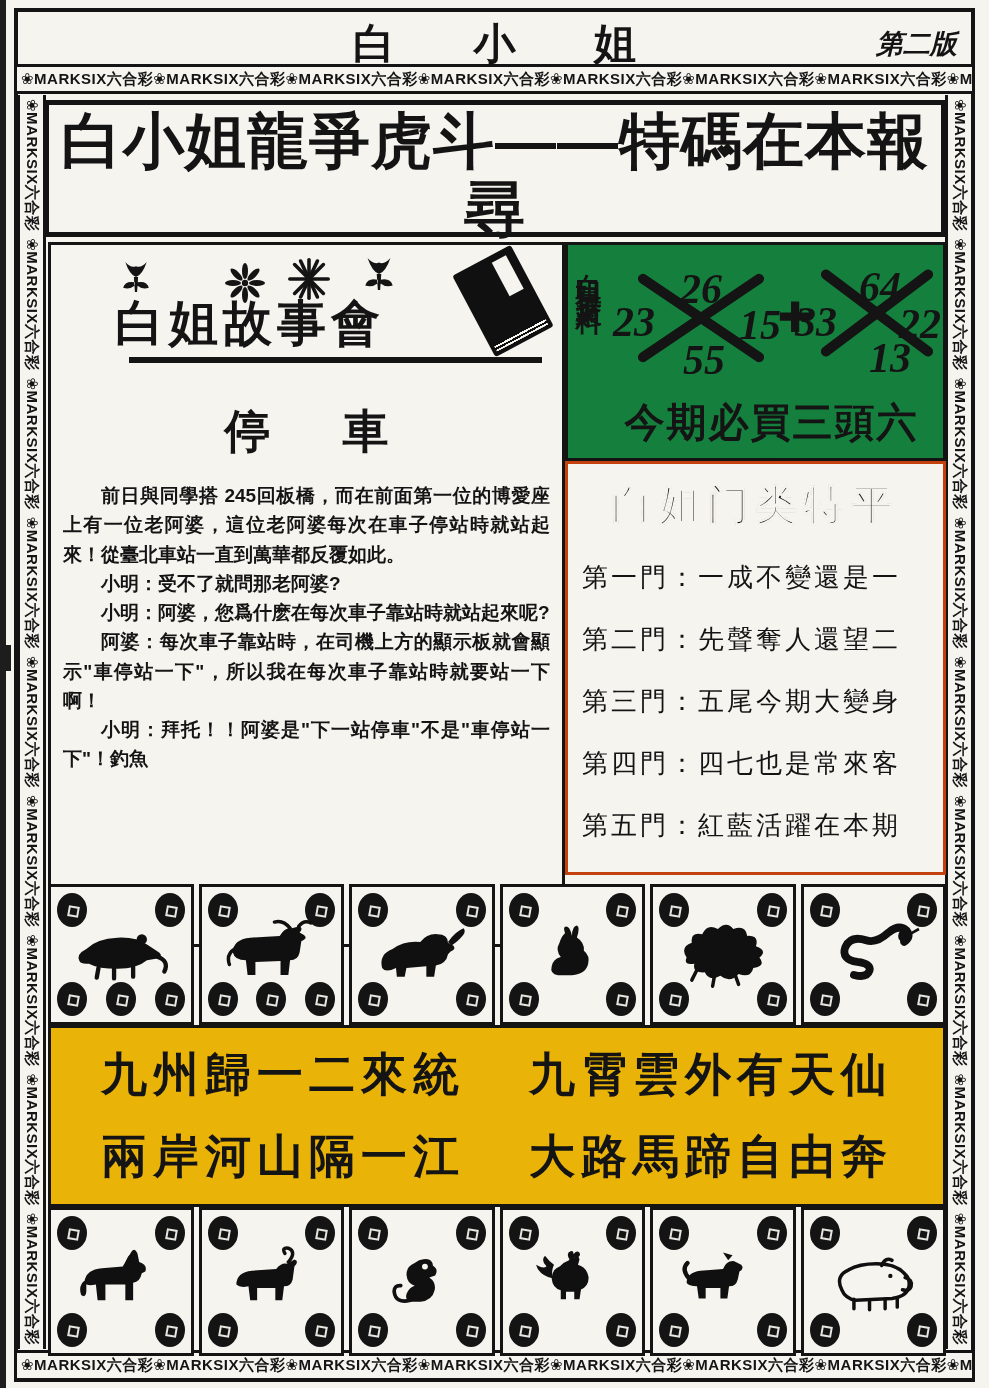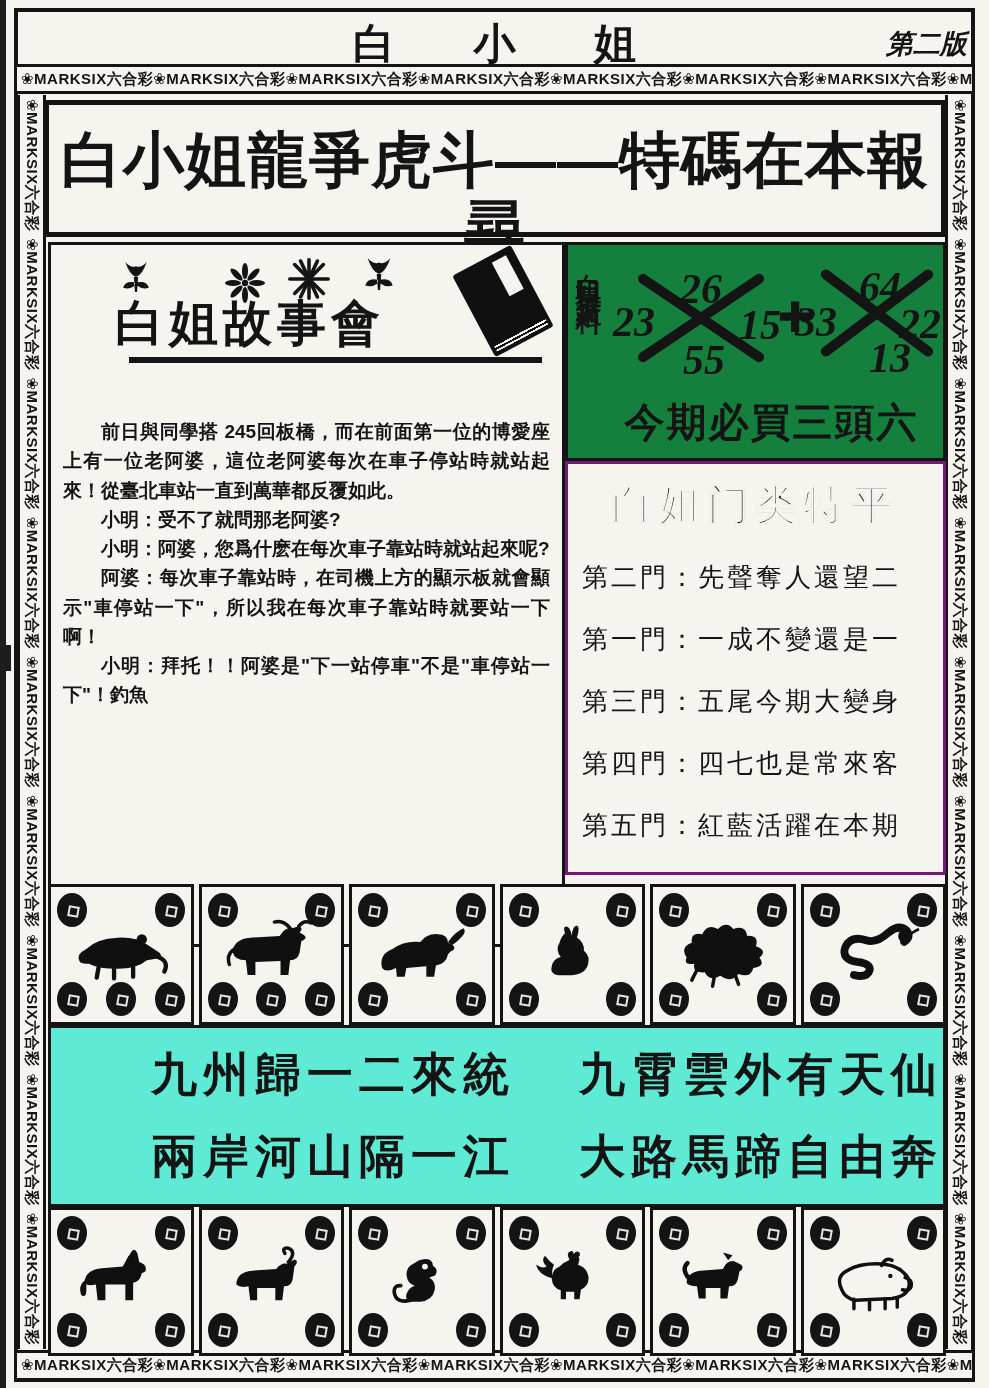--- a/index.html
+++ b/index.html
@@ -15,21 +15,21 @@
   .frame { position:absolute; left:14px; top:8px; width:961px; height:1374px; border:4px solid #141414; }
 
   
   .titlebar { position:absolute; left:20px; top:16px; width:949px; height:46px; }
   .page-title {
     position:absolute; left:0; right:0; top:0; text-align:center;
     font-family:"Liberation Serif","DejaVu Serif",serif;
     font-size:42px; font-weight:700; letter-spacing:34px; text-indent:34px;
   }
   .edition {
-    position:absolute; right:2px; top:10px;
+    position:absolute; right:12px; top:10px;
     font-family:Liberation Sans, sans-serif;
     font-size:27px; font-weight:600; font-style:italic;
   }
 
   
   .strip {
     position:absolute; background:#f6f4ef; display:flex; align-items:center;
     justify-content:space-between; padding:0 4px; overflow:hidden;
     border-top:3px solid #141414; border-bottom:3px solid #141414;
     font-size:15px; font-weight:700; letter-spacing:0.5px; white-space:nowrap;
@@ -39,21 +39,21 @@
   .strip-left   { left:46px;  top:95px; width:1254px; height:29px;
                   transform:rotate(90deg); transform-origin:top left; }
   .strip-right  { left:974px; top:95px; width:1254px; height:29px;
                   transform:rotate(90deg); transform-origin:top left; }
 
   
   .masthead {
     position:absolute; left:44px; top:100px; width:902px; height:137px;
     border:5px solid #141414; text-align:center; background:#f6f4ef;
   }
-  .headline { margin-top:21px; font-size:61px; font-weight:900; letter-spacing:1px; line-height:1.12; }
+  .headline { margin-top:2px; font-size:61px; font-weight:900; letter-spacing:1px; line-height:1.12; }
   .subhead  { font-size:28px; font-weight:800; letter-spacing:7px; margin-top:2px; }
 
   
   .story {
     position:absolute; left:48px; top:242px; width:517px; height:705px;
     border:3px solid #141414; padding:6px 12px 0 12px; background:#f6f4ef;
   }
   .story-head { position:relative; height:148px; }
   .icon-abs { position:absolute; }
   .book {
@@ -82,21 +82,21 @@
   .num { position:absolute; transform:translate(-50%,-50%);
     font-family:"Liberation Serif","DejaVu Serif",serif;
     font-style:italic; font-weight:700; font-size:42px; }
   .plus { position:absolute; transform:translate(-50%,-50%); font-size:42px; font-weight:900; }
   .slogan { position:absolute; left:36px; right:4px; top:150px; text-align:center;
     font-size:40px; font-weight:900; letter-spacing:2px; }
 
   
   .doors {
     position:absolute; left:565px; top:461px; width:381px; height:414px;
-    border:3px solid #701a75; background:#f6f4ef; padding-top:14px;
+    border:3px solid #c2410c; background:#f6f4ef; padding-top:14px;
   }
   .doors-header { text-align:center; font-size:41px; font-weight:900; letter-spacing:7px;
     -webkit-text-stroke:1px #f6f4ef; }
   .door-line { margin:27px 12px 0 14px; font-size:26px; letter-spacing:3px;
     font-family:"Liberation Serif","DejaVu Serif",serif; font-weight:500; white-space:nowrap; }
 
   
   .zrow { position:absolute; left:48px; width:898px; display:flex; gap:5px; }
   .zrow1 { top:884px; height:141px; }
   .zrow2 { top:1207px; height:149px; }
@@ -104,22 +104,22 @@
   .coin { position:absolute; width:30px; height:34px; background:#141414; border-radius:50%; }
   .coin::after { content:""; position:absolute; left:11px; top:13px; width:7px; height:7px;
     border:2px solid #e8e6e1; transform:rotate(10deg); }
   .c-tl{left:6px;top:6px}.c-tr{right:6px;top:6px}.c-bl{left:6px;bottom:6px}
   .c-br{right:6px;bottom:6px}.c-bc{left:50%;bottom:6px;margin-left:-15px}
   .animal { position:absolute; inset:0; margin:auto; width:104px; height:82px; }
 
   
   .poem {
     position:absolute; left:48px; top:1025px; width:898px; height:182px;
-    border:3px solid #141414; background:#5eead4;
-    display:flex; flex-direction:column; justify-content:center; gap:20px;align-items:flex-end;
+    border:3px solid #141414; background:#eab308;
+    display:flex; flex-direction:column; justify-content:center; gap:20px;
   }
   .poem-row { display:flex; justify-content:center; gap:64px; }
   .poem-row span { font-size:46px; font-weight:900; letter-spacing:6px; white-space:nowrap; }
 
   .watermark {
     position:absolute; left:4px; top:1282px; z-index:20; pointer-events:none;
     font-size:78px; font-weight:800; letter-spacing:1px; white-space:nowrap;
     color:rgba(225,56,43,0.9);
   }
 </style>
@@ -215,20 +215,21 @@
       <svg class="icon-abs" style="left:300px;top:2px" width="32" height="42" viewBox="0 0 28 32">
           <path fill="#141414" d="M4,2 Q8,14 14,16 Q20,14 24,2 Q19,8 14,6 Q9,8 4,2 Z M12,16 L16,16 L15,30 L13,30 Z M13,21 Q4,19 2,26 Q8,28 13,24 Z M15,21 Q24,19 26,26 Q20,28 15,24 Z"></path>
         </svg>
       <div class="book">
         <div class="book-label"></div>
         <div class="book-pages"></div>
       </div>
       <div class="section-title">白姐故事會</div>
       <div class="head-rule"></div>
     </div>
+    <div class="story-title">停車</div>
     <div class="story-body">
       <p>前日與同學搭 245回板橋，而在前面第一位的博愛座上有一位老阿婆，這位老阿婆每次在車子停站時就站起來！從臺北車站一直到萬華都反覆如此。</p>
       <p>小明：受不了就問那老阿婆?</p>
       <p>小明：阿婆，您爲什麽在每次車子靠站時就站起來呢?</p>
       <p>阿婆：每次車子靠站時，在司機上方的顯示板就會顯示"車停站一下"，所以我在每次車子靠站時就要站一下啊！</p>
       <p>小明：拜托！！阿婆是"下一站停車"不是"車停站一下"！釣魚</p>
     </div>
   </div>
 
   <div class="tips">
@@ -244,22 +245,22 @@
     <span class="plus" style="left:227px;top:72px">✚</span>
     <span class="num" style="left:248px;top:77px">33</span>
     <span class="num" style="left:312px;top:42px">64</span>
     <span class="num" style="left:352px;top:79px">22</span>
     <span class="num" style="left:322px;top:113px">13</span>
     <div class="slogan">今期必買三頭六尾</div>
   </div>
 
   <div class="doors">
     <div class="doors-header">白姐门类特平</div>
+    <p class="door-line">第一門：一成不變還是一</p>
     <p class="door-line">第二門：先聲奪人還望二</p>
-    <p class="door-line">第一門：一成不變還是一</p>
     <p class="door-line">第三門：五尾今期大變身</p>
     <p class="door-line">第四門：四七也是常來客</p>
     <p class="door-line">第五門：紅藍活躍在本期</p>
   </div>
 
   <div class="zrow zrow1">
     <div class="zcell">
       <div class="coin c-tl"></div>
         <div class="coin c-tr"></div>
         <div class="coin c-bl"></div>

